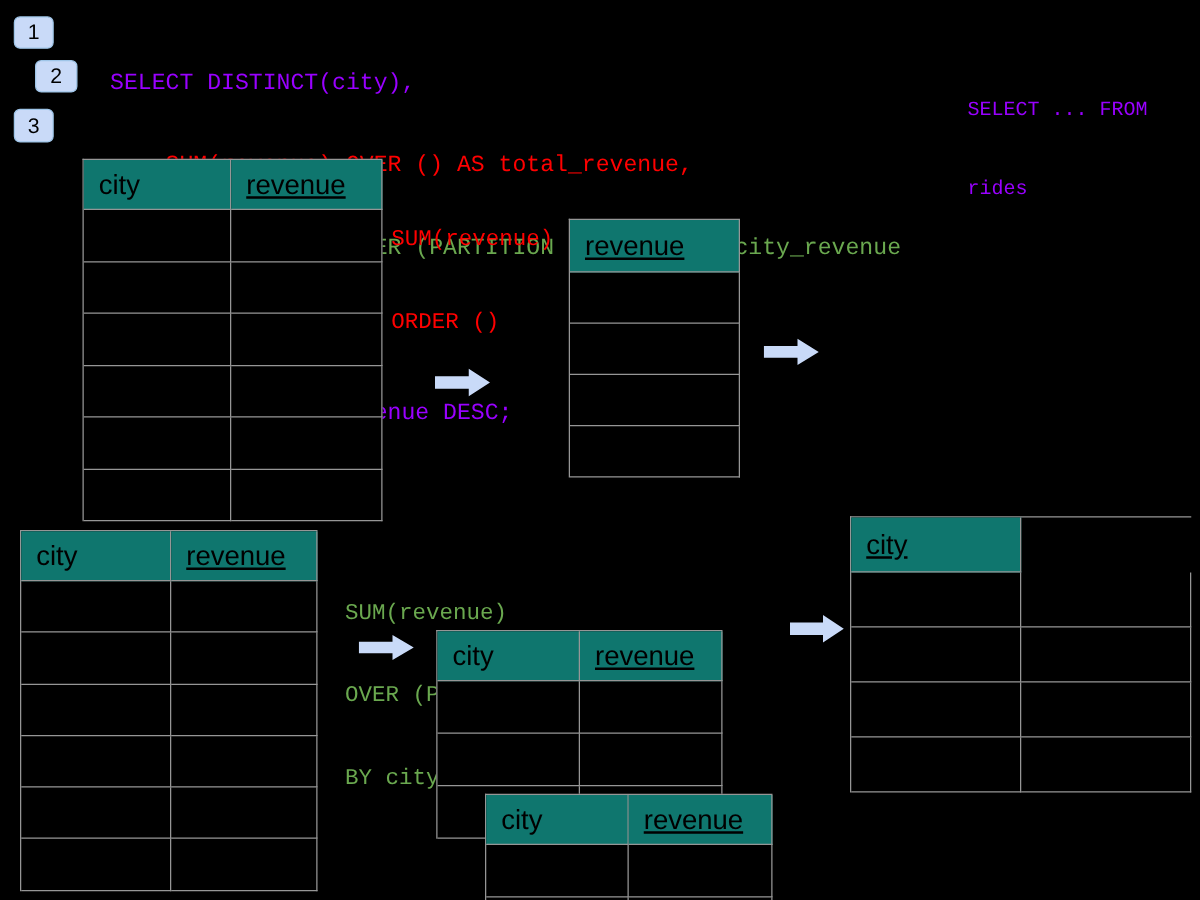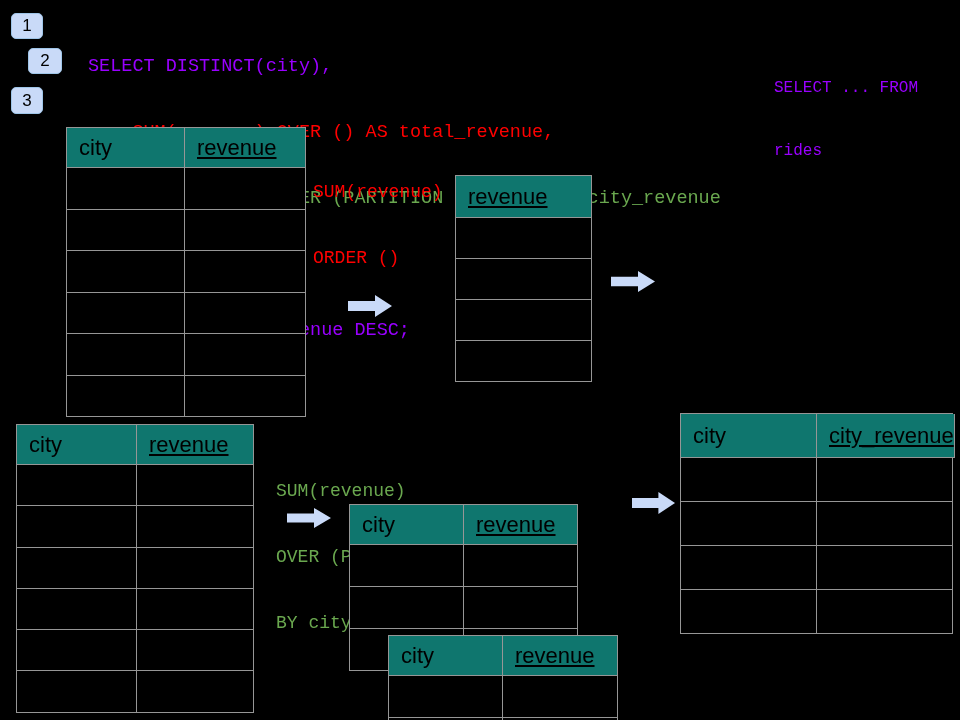--- a/index.html
+++ b/index.html
@@ -202,21 +202,20 @@
         <div class="cell bcell c1"></div>
       </div>
       <div class="trow brow">
         <div class="cell bcell c0"></div>
         <div class="cell bcell c1"></div>
       </div>
     </div>
   <div class="tbl" id="tbl-result">
       <div class="trow hrow">
         <div class="cell hcell c0">city</div>
-        <div class="cell hcell c1">city_revenue</div>
       </div>
       <div class="trow brow">
         <div class="cell bcell c0"></div>
         <div class="cell bcell c1"></div>
       </div>
       <div class="trow brow">
         <div class="cell bcell c0"></div>
         <div class="cell bcell c1"></div>
       </div>
       <div class="trow brow">

